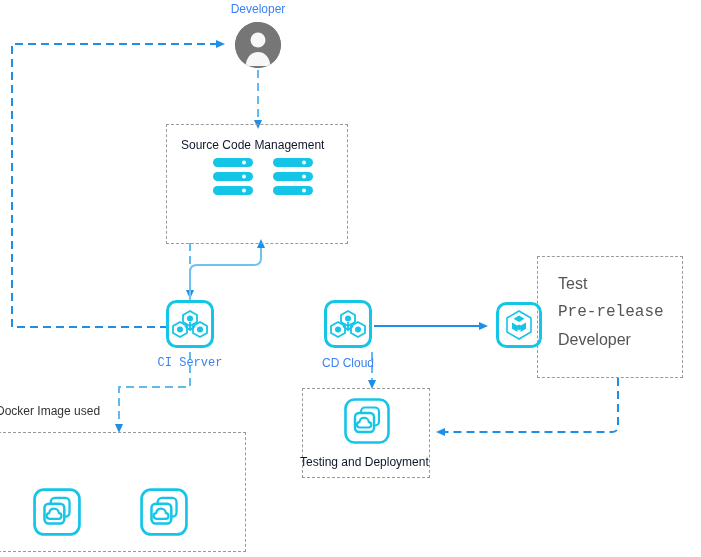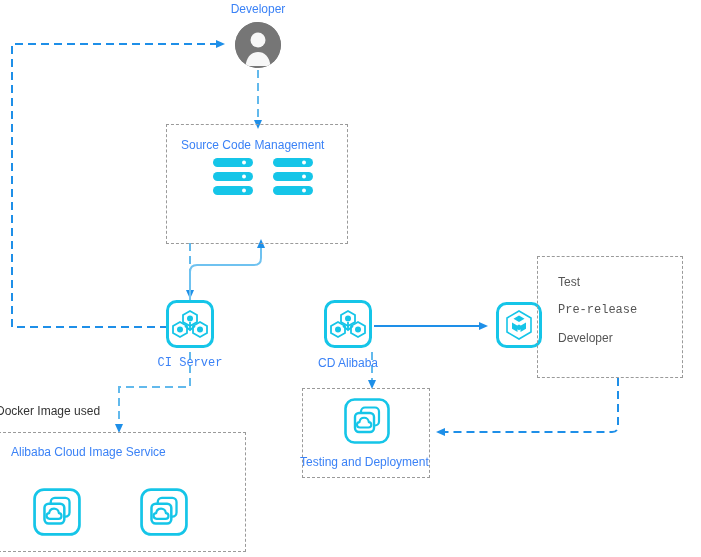--- a/index.html
+++ b/index.html
@@ -27,21 +27,21 @@
     pointer-events: none;
   }
   .dashed-group {
     position: absolute;
     border: 1px dashed #9a9a9a;
     box-sizing: border-box;
   }
   .group-title {
     position: absolute;
     font-size: 12px;
-    color: #3b82f6;
+    color: #0f172a;
     white-space: nowrap;
   }
   .node-label {
     position: absolute;
     font-size: 12px;
     color: #3b82f6;
     white-space: nowrap;
     text-align: center;
   }
   .free-label {
@@ -58,21 +58,21 @@
     position: absolute;
     width: 46px;
     height: 46px;
     border-radius: 50%;
     background: #767676;
     overflow: hidden;
   }
   .svg-icon { display: block; }
   .list-line {
     position: absolute;
-    font-size: 12px;
+    font-size: 16px;
     color: #555555;
     white-space: nowrap;
   }
 </style>
 </head>
 <body>
 
 <div id="canvas">
 
   <svg class="edges" width="701" height="557" viewBox="0 0 701 557">
@@ -178,21 +178,21 @@
         <path d="M14,22 L21,26 L21,33 L14,37 L7,33 L7,26 Z"></path>
         <path d="M34,22 L41,26 L41,33 L34,37 L27,33 L27,26 Z"></path>
         <path d="M24,22 L24,30"></path>
         <path d="M19,26 L24,30 L29,26"></path>
       </g>
       <circle cx="24" cy="18.5" r="3" fill="#15C5E8"></circle>
       <circle cx="14" cy="29.5" r="3" fill="#15C5E8"></circle>
       <circle cx="34" cy="29.5" r="3" fill="#15C5E8"></circle>
     </svg>
   </div>
-  <div class="node-label" style="left:303px; top:356px; width:90px;">CD Alibaba</div>
+  <div class="node-label" style="left:303px; top:356px; width:90px;">CD Cloud</div>
 
   <div class="icon-box" style="left:496px; top:302px;">
     <svg class="svg-icon" width="46" height="46" viewBox="0 0 46 46">
       <rect x="1.5" y="1.5" width="43" height="43" rx="9" fill="#ffffff" stroke="#15C5E8" stroke-width="3"></rect>
       <g fill="#15C5E8">
         <path d="M23,9 L35,16 L35,30 L23,37 L11,30 L11,16 Z" fill="none" stroke="#15C5E8" stroke-width="1.6"></path>
         <path d="M23,13.5 L28.5,16.7 L23,19.9 L17.5,16.7 Z"></path>
         <path d="M16,20.5 L21.5,23.7 L21.5,30 L16,26.8 Z"></path>
         <path d="M30,20.5 L30,26.8 L24.5,30 L24.5,23.7 Z"></path>
         <path d="M23,22.5 L28,25.4 L23,28.3 L18,25.4 Z"></path>
@@ -214,21 +214,20 @@
       <path d="M16,29.5 C14,29.5 13,28.2 13,26.7 C13,25.3 14.1,24.1 15.5,24.1
                C15.8,21.6 17.8,19.8 20.2,19.8 C22.6,19.8 24.6,21.6 24.8,24.1
                C26.3,24.2 27.3,25.4 27.3,26.8 C27.3,28.3 26.2,29.5 24.5,29.5 Z" fill="none" stroke="#15C5E8" stroke-width="2.1" stroke-linejoin="round"></path>
     </svg>
   </div>
   <div class="group-title" style="left:300px; top:455px;">Testing and Deployment</div>
 
   <div class="free-label" style="left:-4px; top:404px;">Docker Image used</div>
 
   <div class="dashed-group" style="left:-12px; top:432px; width:258px; height:120px;"></div>
-  <div class="group-title" style="left:11px; top:445px;">Alibaba Cloud Image Service</div>
 
   <div class="icon-box" style="left:33px; top:488px;">
     <svg class="svg-icon" width="48" height="48" viewBox="0 0 46 46">
       <rect x="1.5" y="1.5" width="43" height="43" rx="9" fill="#ffffff" stroke="#15C5E8" stroke-width="2.6"></rect>
       <rect x="17" y="9.5" width="18" height="18" rx="4" fill="none" stroke="#15C5E8" stroke-width="2.2"></rect>
       <rect x="11" y="15" width="19" height="19" rx="4" fill="#ffffff" stroke="#15C5E8" stroke-width="2.4"></rect>
       <path d="M16,29.5 C14,29.5 13,28.2 13,26.7 C13,25.3 14.1,24.1 15.5,24.1
                C15.8,21.6 17.8,19.8 20.2,19.8 C22.6,19.8 24.6,21.6 24.8,24.1
                C26.3,24.2 27.3,25.4 27.3,26.8 C27.3,28.3 26.2,29.5 24.5,29.5 Z" fill="none" stroke="#15C5E8" stroke-width="2.1" stroke-linejoin="round"></path>
     </svg>

